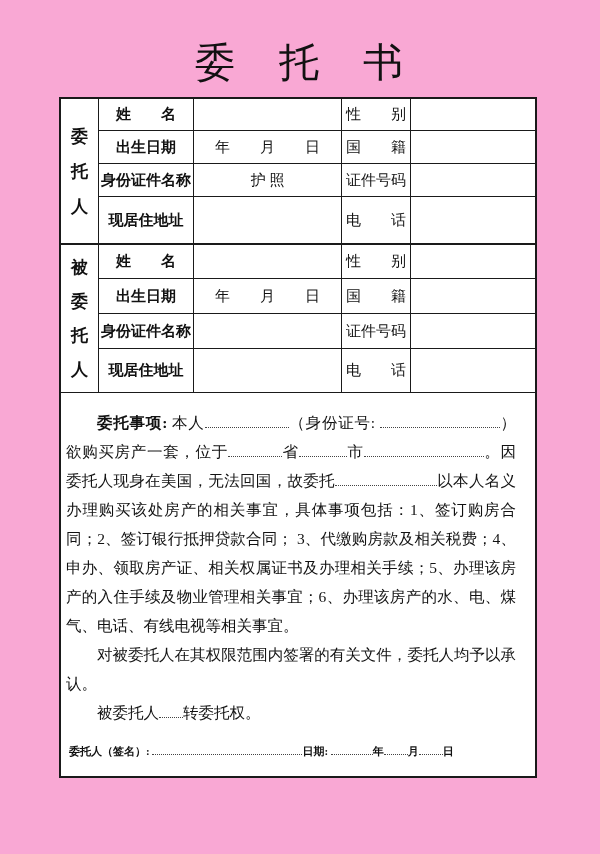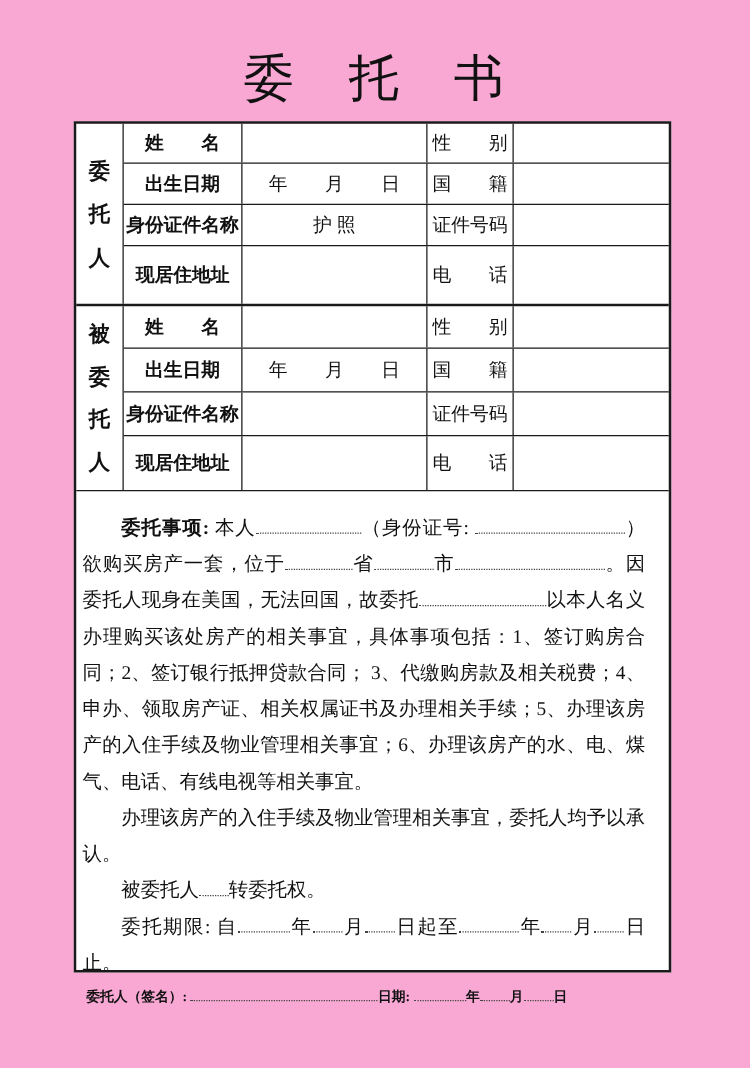--- a/index.html
+++ b/index.html
@@ -142,21 +142,20 @@
           <div class="c val"></div>
           <div class="c lab2">电　　话</div>
           <div class="c val2"></div>
         </div>
       </div>
     </div>
 
     <div class="body-cell">
       <div class="body-text">
         <p><span class="bh">委托事项: </span><span>本人<span class="blank" style="width:84px"></span>（身份证号: <span class="blank" style="width:120px"></span>）欲购买房产一套，位于<span class="blank" style="width:54px"></span>省<span class="blank" style="width:48px"></span>市<span class="blank" style="width:120px"></span>。因委托人现身在美国，无法回国，故委托<span class="blank" style="width:102px"></span>以本人名义办理购买该处房产的相关事宜，具体事项包括：1、签订购房合同；2、签订银行抵押贷款合同； 3、代缴购房款及相关税费；4、申办、领取房产证、相关权属证书及办理相关手续；5、办理该房产的入住手续及物业管理相关事宜；6、办理该房产的水、电、煤气、电话、有线电视等相关事宜。</span></p>
-        <p>办理该房产的入住手续及物业管理相关事宜，委托人均予以承认。</p>
+        <p>对被委托人在其权限范围内签署的有关文件，委托人均予以承认。</p>
         <p>被委托人<span class="blank" style="width:24px"></span>转委托权。</p>
-        <p>委托期限: 自<span class="blank" style="width:42px"></span>年<span class="blank" style="width:24px"></span>月<span class="blank" style="width:24px"></span>日起至<span class="blank" style="width:48px"></span>年<span class="blank" style="width:24px"></span>月<span class="blank" style="width:24px"></span>日止。</p>
       </div>
       <div class="sig-line">委托人（签名）: <span class="blank" style="width:150px"></span>日期: <span class="blank" style="width:42px"></span>年<span class="blank" style="width:24px"></span>月<span class="blank" style="width:24px"></span>日</div>
     </div>
 
   </div>
 </div>
 
 </body></html>

